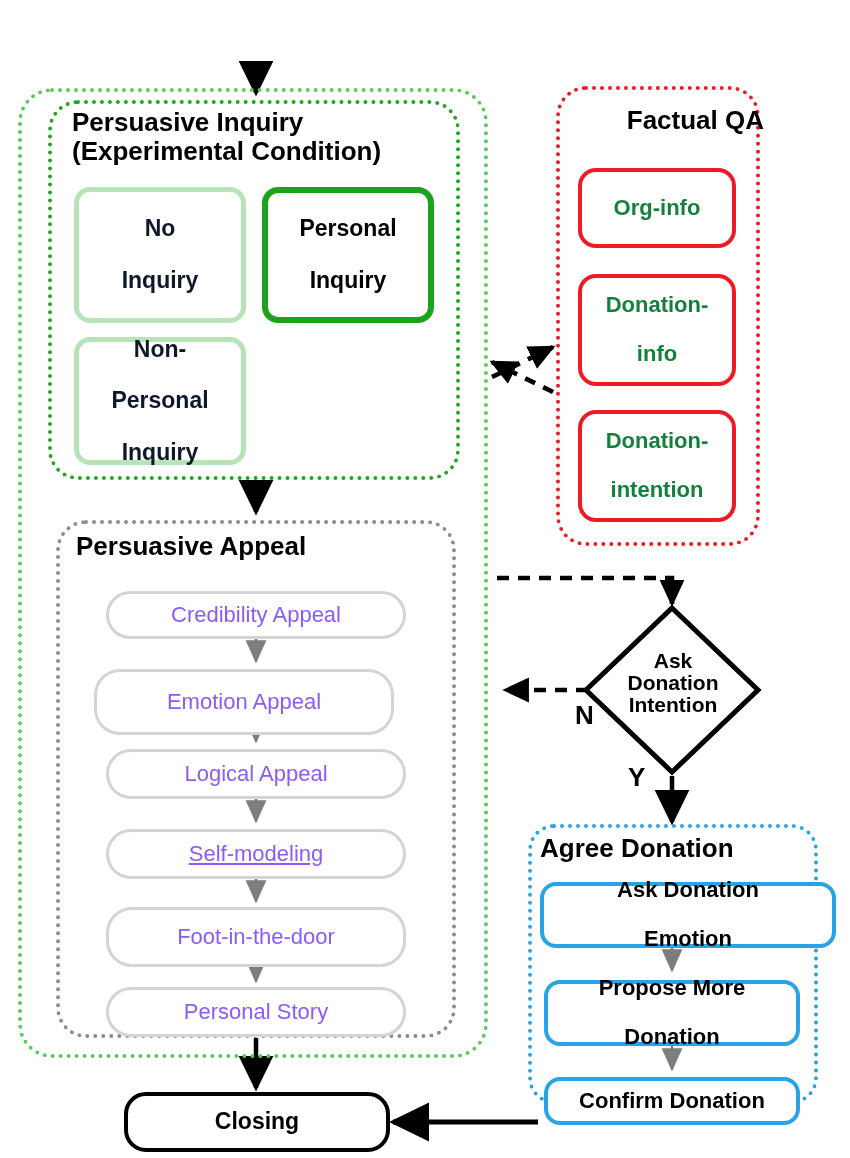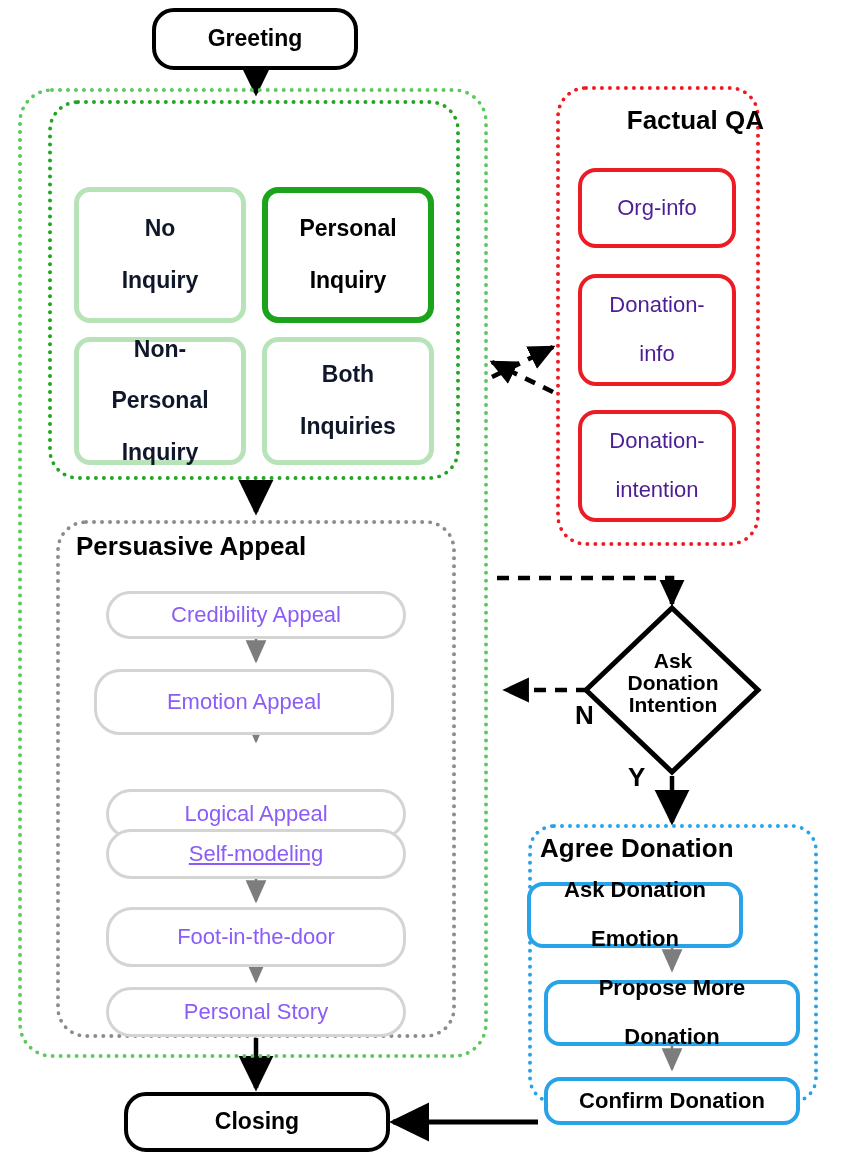--- a/index.html
+++ b/index.html
@@ -43,21 +43,21 @@
   }
 
   .grp-title{position:absolute;font-weight:bold;color:#000;line-height:1.12;text-align:left;}
 
   
   .opt{border-radius:16px;font-weight:bold;font-size:23px;}
   .opt.dim{border:5px solid #b8e3b8;color:#0f172a;}
   .opt.sel{border:6px solid #1ba31b;color:#000;}
 
   
-  .qa{border:4px solid #ed1c24;border-radius:18px;font-weight:normal;font-size:22px;color:#4c1d95;}
+  .qa{border:4px solid #ed1c24;border-radius:18px;font-weight:bold;font-size:22px;color:#15803d;}
 
   
   .appeal{border:3px solid #d4d4d4;border-radius:26px;font-size:22px;color:#8b5cf6;font-weight:normal;}
 
   
   .don{border:4px solid #29a3e8;border-radius:16px;font-weight:bold;font-size:22px;color:#000;}
 
   
   .diamond-label{position:absolute;font-weight:bold;font-size:21px;color:#000;
                  text-align:center;line-height:1.05;}
@@ -123,28 +123,29 @@
     <g stroke="#7d7d7d" stroke-width="2.6">
       <line x1="672" y1="947" x2="672" y2="970" marker-end="url(#arrGry)"></line>
       <line x1="672" y1="1046" x2="672" y2="1069" marker-end="url(#arrGry)"></line>
     </g>
 
     <g>
       <line x1="538" y1="1122" x2="393" y2="1122" stroke="#000" stroke-width="5" marker-end="url(#arrBlk)"></line>
     </g>
   </svg>
 
-  <div class="node terminal" style="left:152px;top:8px;width:206px;height:62px;">
-    <span>Greeting</span>
-  </div>
 
   <div class="grp-green-outer" style="left:18px;top:88px;width:470px;height:970px;"></div>
 
   <div class="grp-green-inner" style="left:48px;top:100px;width:412px;height:380px;"></div>
 
+  <div class="grp-title" style="left:72px;top:108px;width:380px;font-size:26px;">
+    <div>Persuasive Inquiry</div>
+    <div>(Experimental Condition)</div>
+  </div>
 
   <div class="node opt dim" style="left:74px;top:187px;width:172px;height:136px;">
     <span>
       <span>No</span><br>
       <span>Inquiry</span>
     </span>
   </div>
 
   <div class="node opt sel" style="left:262px;top:187px;width:172px;height:136px;">
     <span>
@@ -154,26 +155,20 @@
   </div>
 
   <div class="node opt dim" style="left:74px;top:337px;width:172px;height:128px;">
     <span>
       <span>Non-</span><br>
       <span>Personal</span><br>
       <span>Inquiry</span>
     </span>
   </div>
 
-  <div class="node opt dim" style="left:262px;top:337px;width:172px;height:128px;">
-    <span>
-      <span>Both</span><br>
-      <span>Inquiries</span>
-    </span>
-  </div>
 
   <div class="grp-red" style="left:556px;top:86px;width:204px;height:460px;"></div>
 
   <div class="grp-title" style="left:584px;top:106px;width:180px;font-size:26px;text-align:right;">
     <div>Factual QA</div>
   </div>
 
   <div class="node qa" style="left:578px;top:168px;width:158px;height:80px;">
     <span>Org-info</span>
   </div>
@@ -197,21 +192,21 @@
   <div class="grp-title" style="left:76px;top:532px;width:360px;font-size:26px;">
     <div>Persuasive Appeal</div>
   </div>
 
   <div class="node appeal" style="left:106px;top:591px;width:300px;height:48px;">
     <span>Credibility Appeal</span>
   </div>
   <div class="node appeal" style="left:94px;top:669px;width:300px;height:66px;">
     <span>Emotion Appeal</span>
   </div>
-  <div class="node appeal" style="left:106px;top:789px;width:300px;height:50px;">
+  <div class="node appeal" style="left:106px;top:749px;width:300px;height:50px;">
     <span>Logical Appeal</span>
   </div>
   <div class="node appeal" style="left:106px;top:829px;width:300px;height:50px;text-decoration:underline;">
     <span>Self-modeling</span>
   </div>
   <div class="node appeal" style="left:106px;top:907px;width:300px;height:60px;">
     <span>Foot-in-the-door</span>
   </div>
   <div class="node appeal" style="left:106px;top:987px;width:300px;height:50px;">
     <span>Personal Story</span>
@@ -227,21 +222,21 @@
   </div>
   <div class="branch" style="left:575px;top:700px;">N</div>
   <div class="branch" style="left:628px;top:762px;">Y</div>
 
   <div class="grp-blue" style="left:528px;top:824px;width:290px;height:280px;"></div>
 
   <div class="grp-title" style="left:540px;top:834px;width:270px;font-size:26px;">
     <div>Agree Donation</div>
   </div>
 
-  <div class="node don" style="left:527px;top:882px;width:216px;height:66px;">
+  <div class="node don" style="left:540px;top:882px;width:296px;height:66px;">
     <span>
       <span>Ask Donation</span><br>
       <span>Emotion</span>
     </span>
   </div>
 
   <div class="node don" style="left:544px;top:980px;width:256px;height:66px;">
     <span>
       <span>Propose More</span><br>
       <span>Donation</span>

